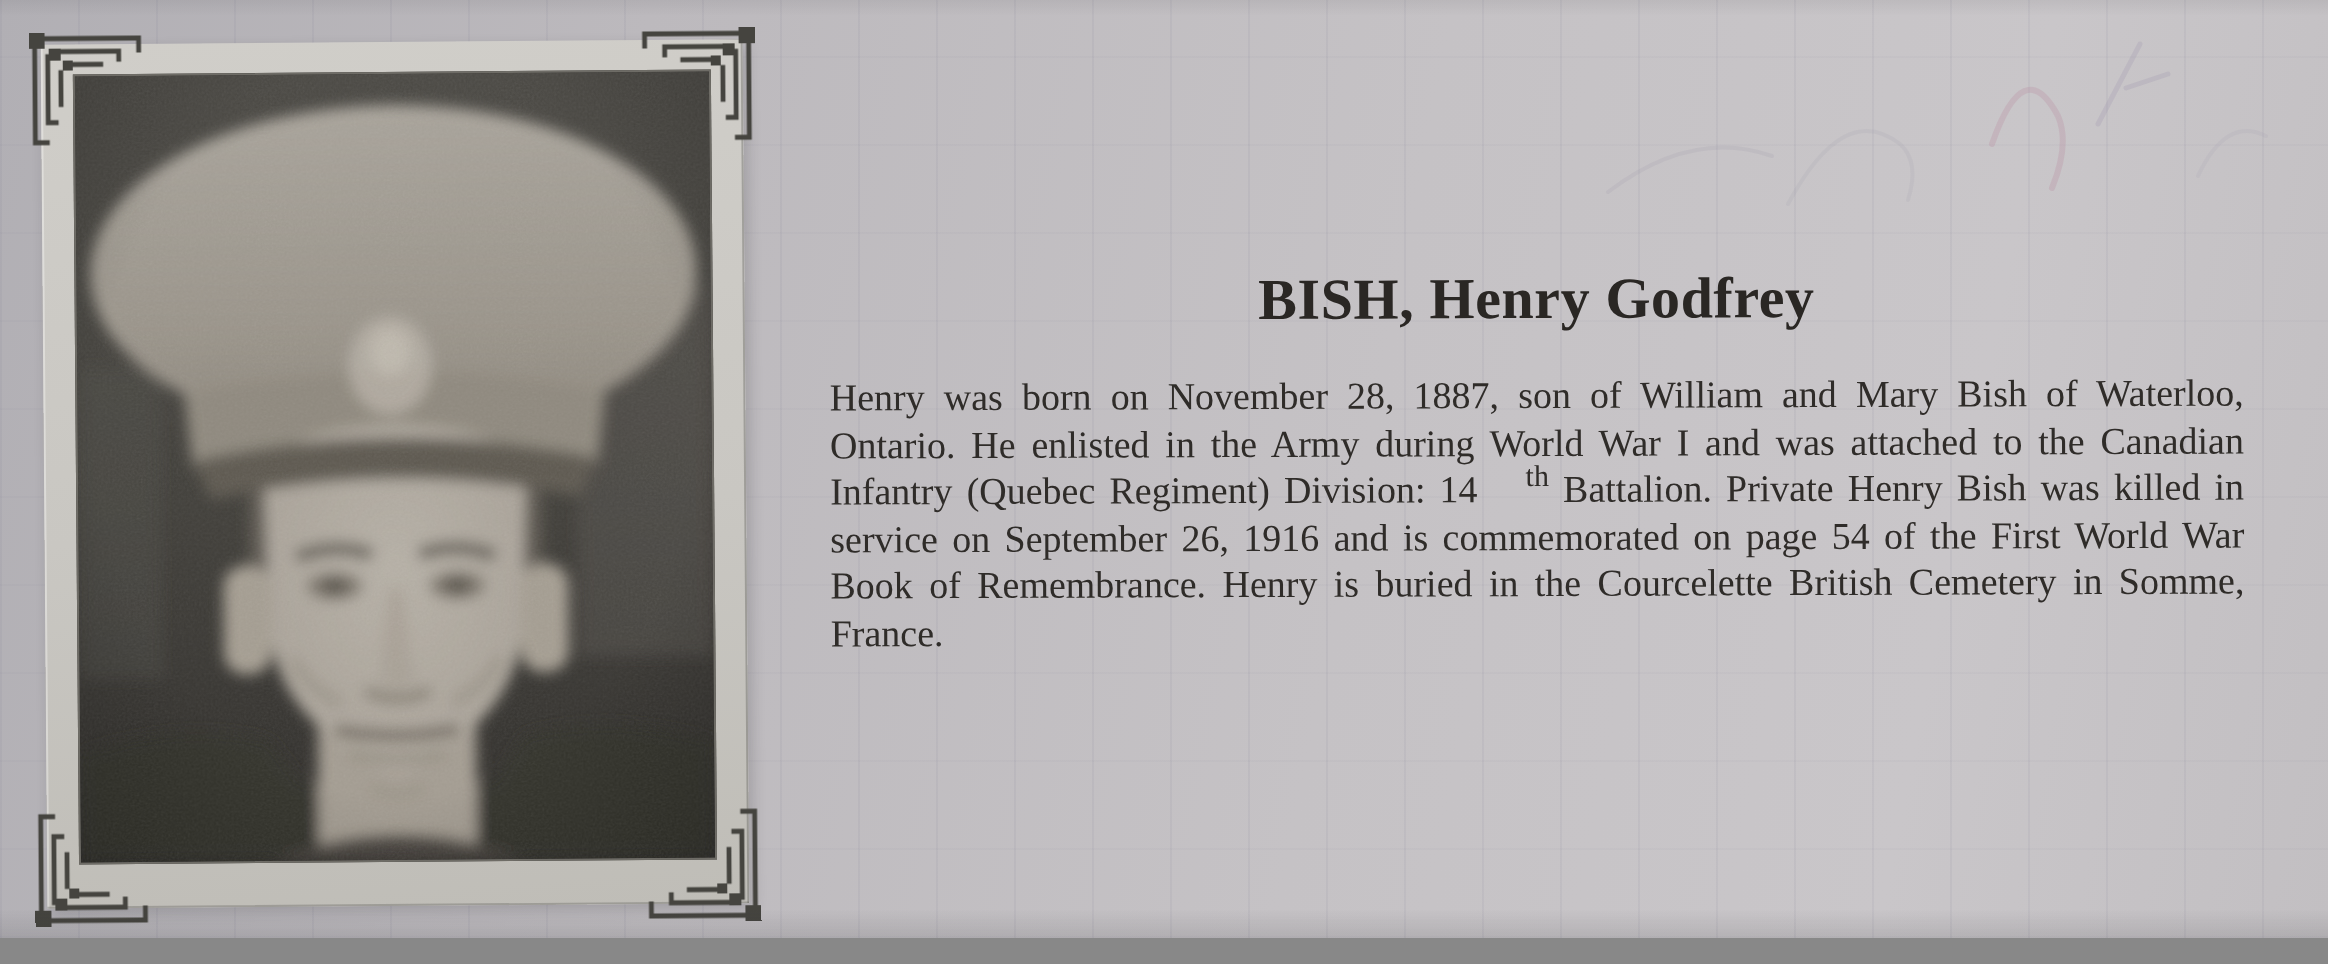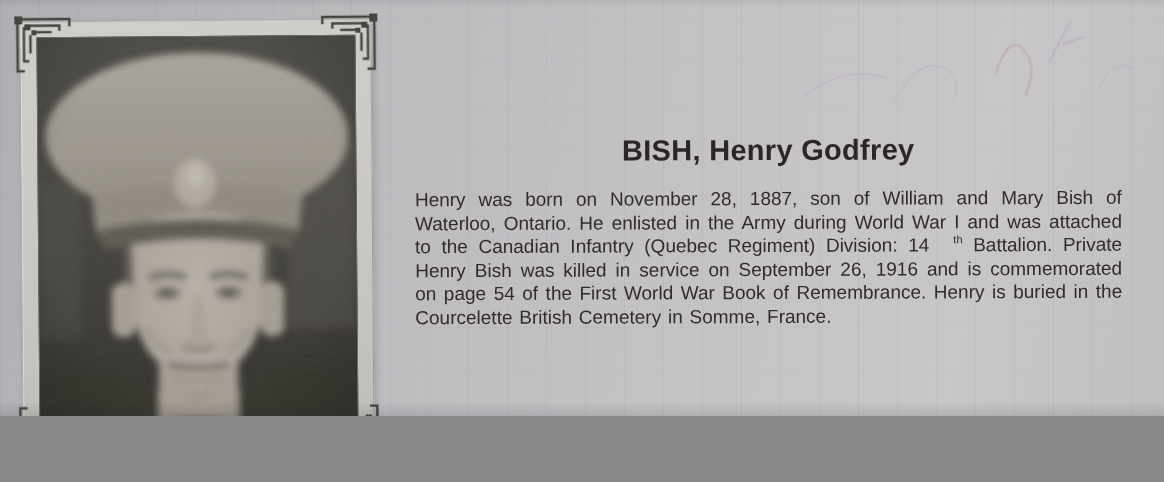--- a/index.html
+++ b/index.html
@@ -1,18 +1,18 @@
 <!DOCTYPE html>
 <html><head>
 <meta charset="utf-8">
 <style>
   html,body{margin:0;padding:0;background:#888;}
   .page{
-    position:relative; width:1164px; height:416px; overflow:hidden;
-    font-family:Liberation Sans, sans-serif;
+    position:relative; width:1164px; height:469px; overflow:hidden;
+    font-family:Liberation Serif, serif;
     background:linear-gradient(101deg,#b1afb4 0%,#bcb9bd 26%,#c5c2c5 58%,#c9c6c9 82%,#c2bfc2 100%);
   }
   
   .bleed-grid{
     position:absolute; inset:0; pointer-events:none;
     background-image:
       repeating-linear-gradient(90deg, rgba(95,95,125,.07) 0 1px, transparent 1px 39px),
       repeating-linear-gradient(0deg, rgba(95,95,125,.035) 0 1px, transparent 1px 44px);
   }
   .top-shade{position:absolute;left:0;right:0;top:0;height:8px;pointer-events:none;
@@ -43,21 +43,21 @@
   
   .article{position:absolute; left:415px; top:134px; width:707px; transform:rotate(-.2deg); color:#2f2c29;}
   .article h1{
     margin:0 0 20px 0; text-align:center; font-size:29px; line-height:1.15;
     font-weight:bold; color:#2a2724; letter-spacing:.3px;
   }
   .article p{
     margin:0; font-size:19px; line-height:23.5px; text-align:justify; text-justify:inter-word;
     color:#2f2c29; word-spacing:1.5px;
   }
-  .article sup{font-size:11px; line-height:0; position:relative; top:-1px; vertical-align:super;margin-left:24px;}
+  .article sup{font-size:15px; line-height:0; position:relative; top:-1px; vertical-align:super;margin-left:24px;}
 </style>
 </head>
 <body>
 
 <div class="page">
 
   <div class="bleed-grid"></div>
 
   <svg class="handwriting" viewBox="0 0 420 120">
     <g fill="none" stroke-linecap="round">

